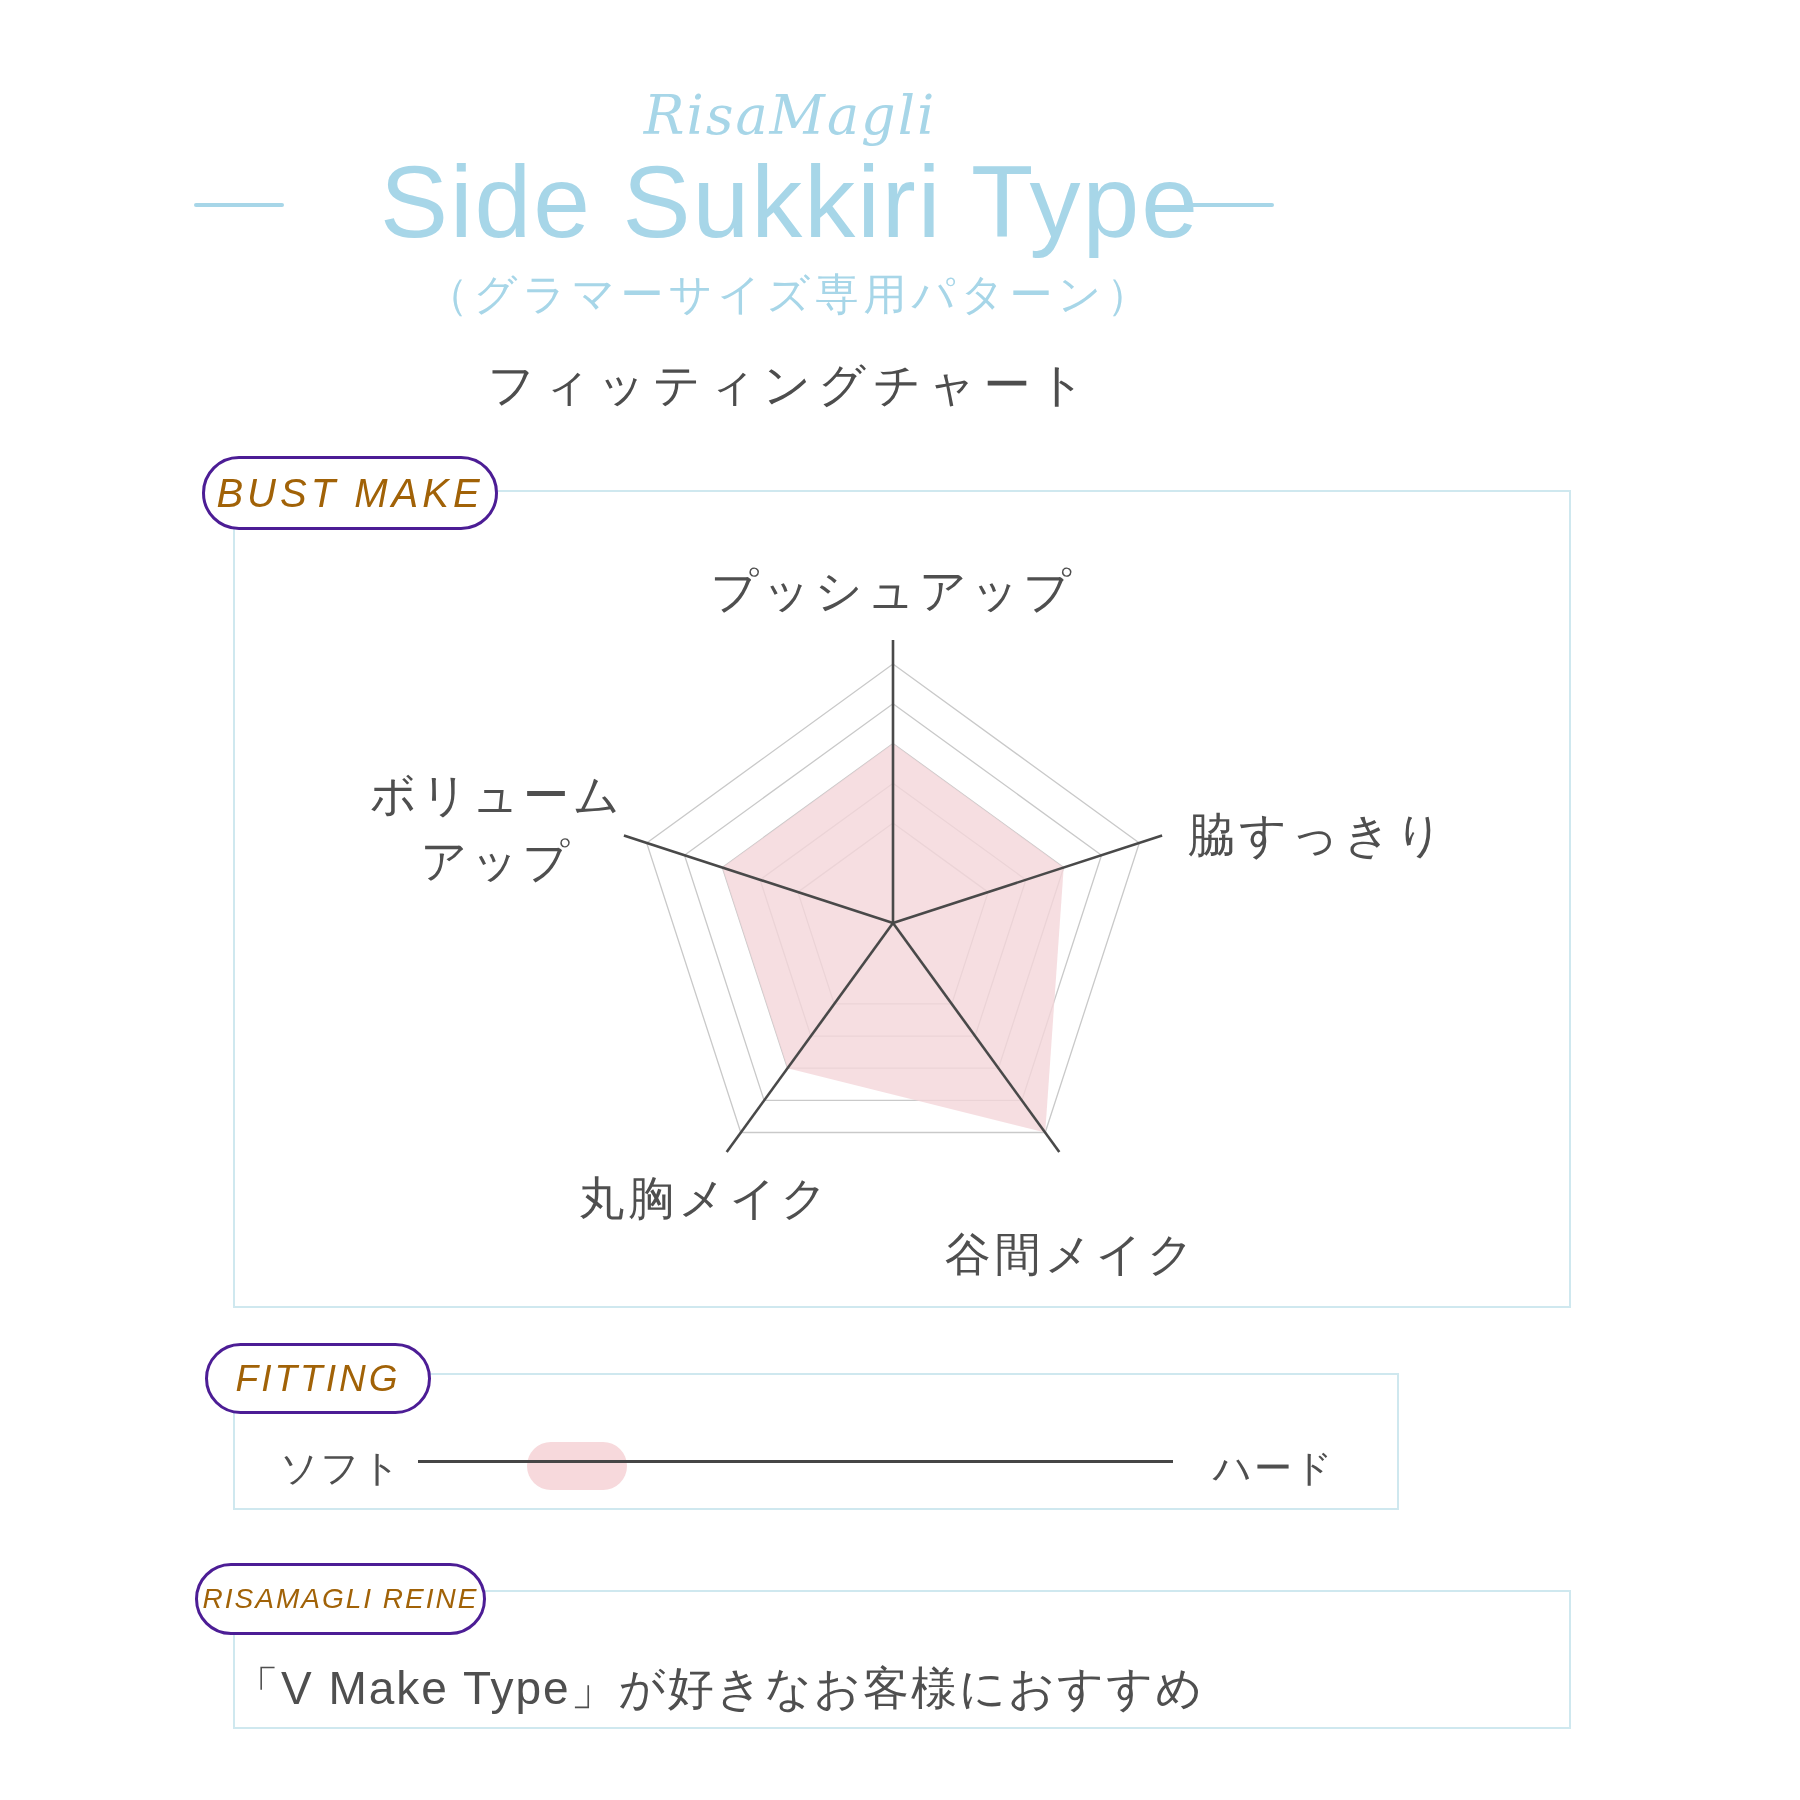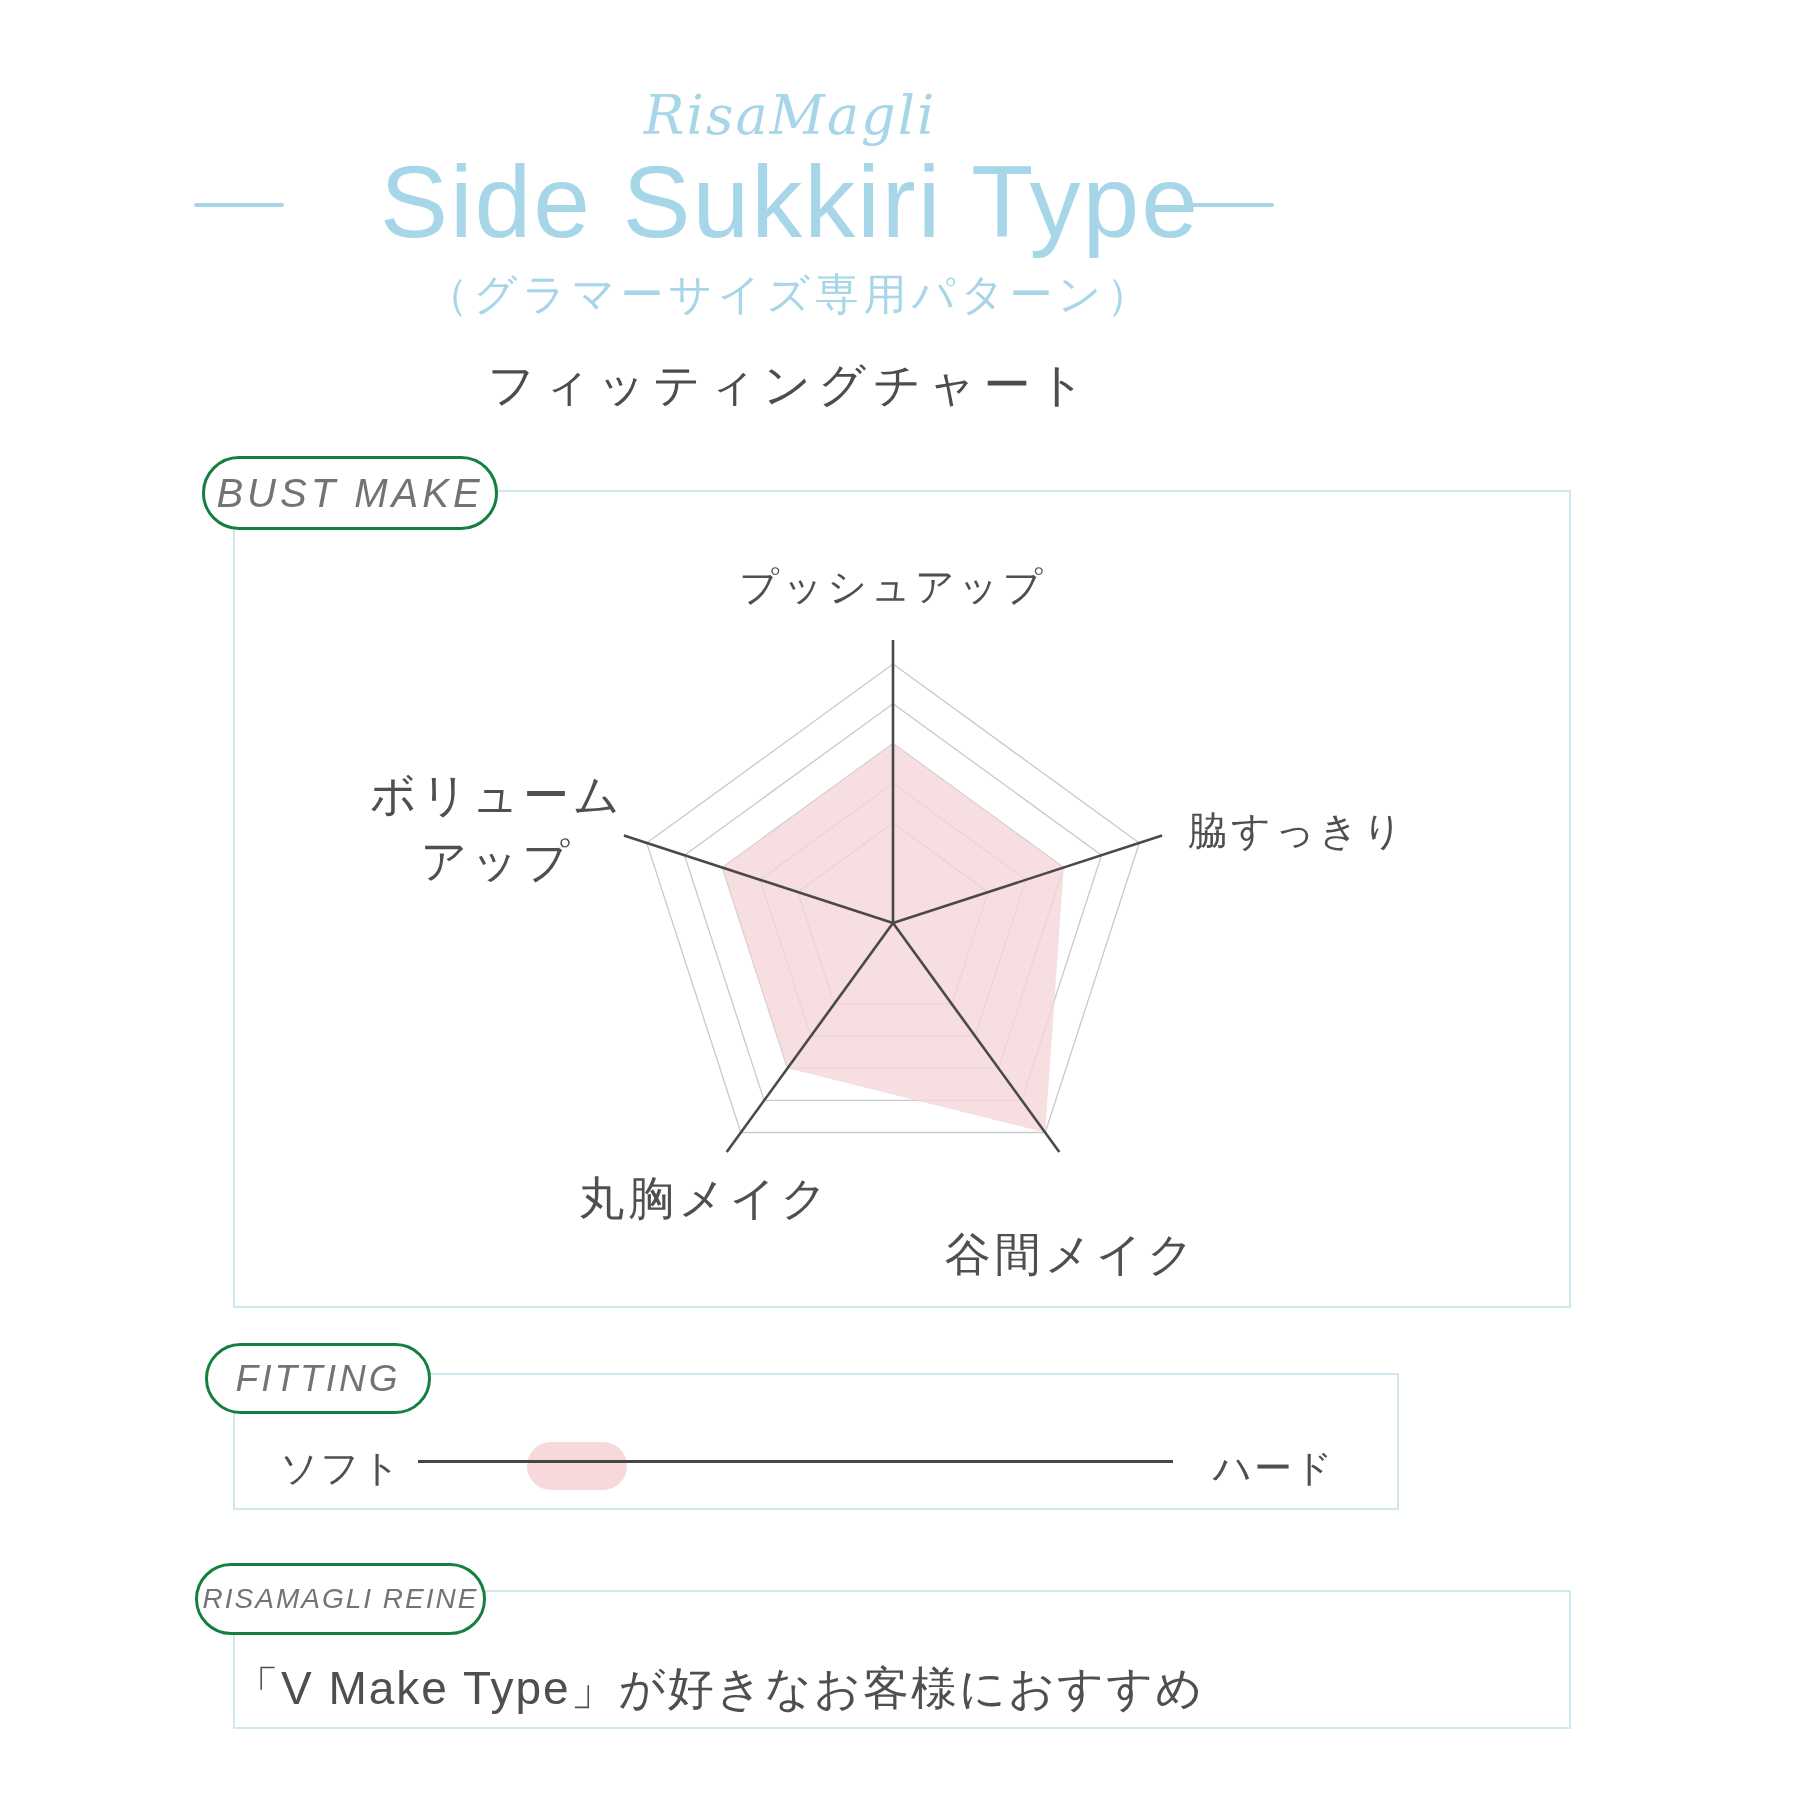--- a/index.html
+++ b/index.html
@@ -27,34 +27,34 @@
     font-size:43px;letter-spacing:5px;font-weight:400;
   }
   .chart-title{
     left:140px;top:354px;width:1300px;text-align:center;
     font-size:47px;letter-spacing:7px;color:#4d4d4d;font-family:Liberation Serif, serif;
   }
 
   
   .sec-box{border:2px solid #cfe8ef;background:#ffffff;z-index:1;}
   .pill{
-    background:#ffffff;border:3px solid #15803d;border-radius:40px;
+    background:#ffffff;border:3px solid #4c1d95;border-radius:40px;
     display:flex;align-items:center;justify-content:center;
-    font-style:italic;color:#737373;z-index:3;
+    font-style:italic;color:#a16207;z-index:3;
   }
   .bust-box{left:233px;top:490px;width:1334px;height:814px;}
   .bust-pill{left:202px;top:456px;width:290px;height:68px;font-size:40px;letter-spacing:4px;}
   .fit-box{left:233px;top:1373px;width:1162px;height:133px;}
   .fit-pill{left:205px;top:1343px;width:220px;height:65px;font-size:37px;letter-spacing:3px;}
   .reine-box{left:233px;top:1590px;width:1334px;height:135px;}
   .reine-pill{left:195px;top:1563px;width:285px;height:66px;font-size:28px;letter-spacing:2px;}
 
   
   #radar-svg{left:0;top:0;z-index:2;pointer-events:none;}
-  .axis-label{color:#4f4f4f;font-size:39px;letter-spacing:4px;z-index:2;}
+  .axis-label{color:#4f4f4f;font-size:47px;letter-spacing:4px;z-index:2;}
   .lbl-top{left:643px;top:560px;width:500px;text-align:center;}
   .lbl-right{left:1188px;top:804px;width:420px;}
   .lbl-left{left:362px;top:762px;width:270px;text-align:center;line-height:66px;white-space:pre-line;font-size:46px;}
   .lbl-bl{left:555px;top:1168px;width:300px;text-align:center;font-size:46px;}
   .lbl-br{left:898px;top:1224px;width:300px;text-align:right;font-size:46px;}
 
   
   .slider-label{color:#4f4f4f;font-size:38px;letter-spacing:2px;z-index:2;}
   .soft-lbl{left:266px;top:1443px;width:150px;text-align:center;}
   .hard-lbl{left:1213px;top:1443px;width:150px;text-align:left;}

